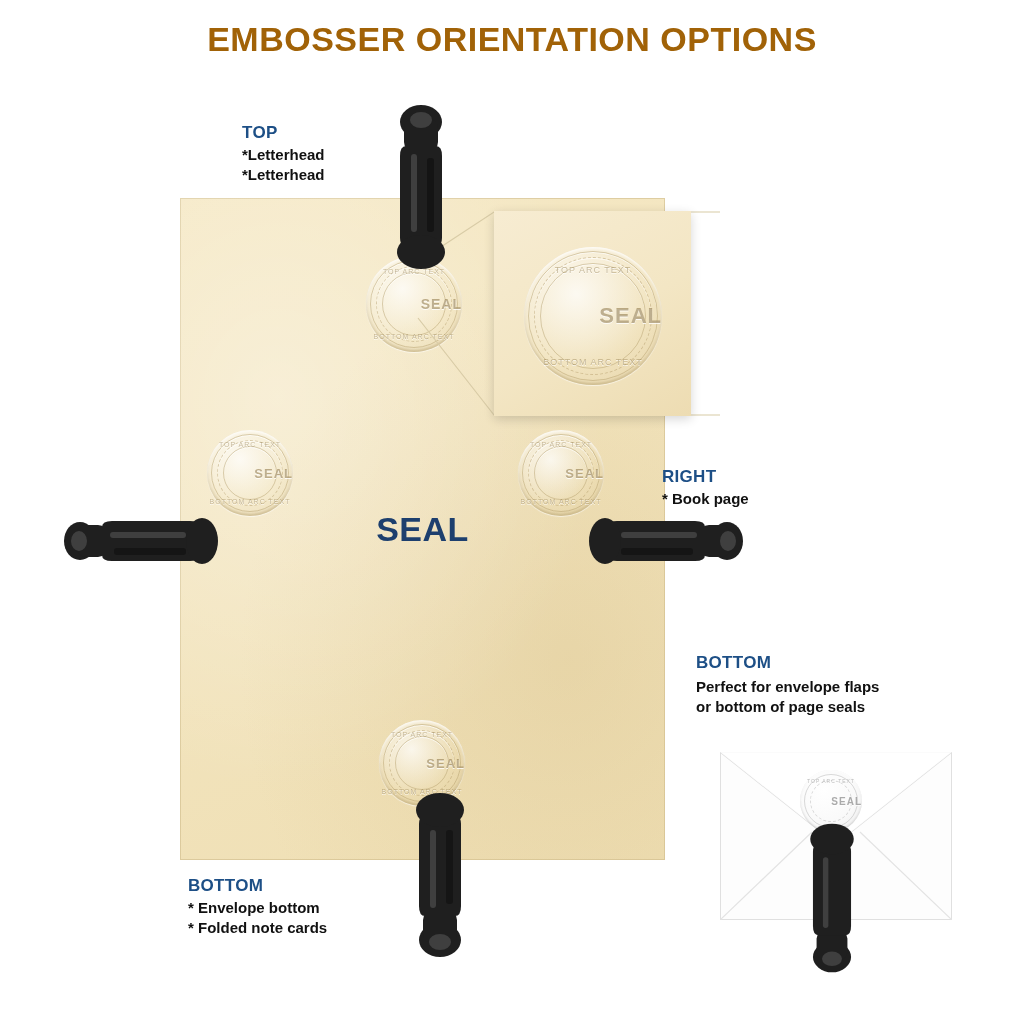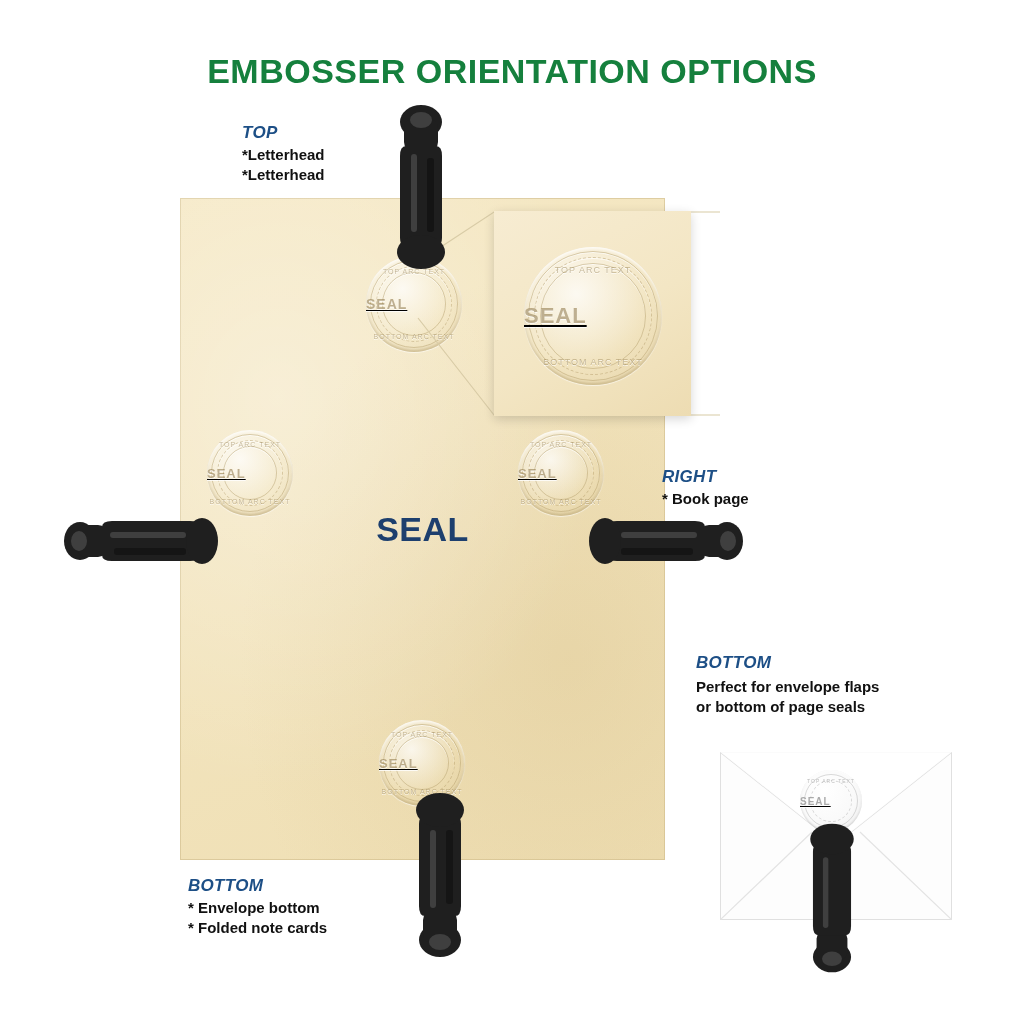--- a/index.html
+++ b/index.html
@@ -6,21 +6,21 @@
   body{
     width:1024px;height:1024px;background:#ffffff;
     font-family:"Liberation Sans", sans-serif;
     position:relative;overflow:hidden;
   }
   .stage{position:absolute;left:0;top:0;width:1024px;height:1024px;}
 
   
   .title{
     position:absolute;left:0;top:20px;width:1024px;text-align:center;
-    font-size:34px;font-weight:bold;letter-spacing:.5px;color:#15803d;margin-top:32px;
+    font-size:34px;font-weight:bold;letter-spacing:.5px;color:#a16207;
   }
 
   
   .paper{
     position:absolute;left:180px;top:198px;width:485px;height:662px;
     background:linear-gradient(160deg,#f5e8c4 0%,#f3e5bf 40%,#efdfb4 100%);
     box-shadow:0 0 0 1px rgba(200,180,130,.5) inset;
   }
   .paper:after{
     content:"";position:absolute;inset:0;
@@ -38,21 +38,21 @@
   }
 
   
   .emb{
     position:absolute;border-radius:50%;
     background:radial-gradient(circle at 38% 34%, rgba(255,255,255,.75), rgba(236,222,180,.15) 58%, rgba(205,184,131,.30) 100%);
     box-shadow:
       inset 0 2px 3px rgba(255,255,255,.85),
       inset 0 -2px 3px rgba(176,154,104,.55),
       0 1px 1px rgba(255,255,255,.6);
-    display:flex;align-items:center;justify-content:flex-start;text-decoration:underline;
+    display:flex;align-items:center;justify-content:flex-end;
   }
   .emb .ring{
     position:absolute;border-radius:50%;
     border:1px solid rgba(176,152,100,.45);
     box-shadow:inset 0 1px 0 rgba(255,255,255,.7);
   }
   .emb .ring.r1{inset:4px;}
   .emb .ring.r2{inset:10px;border-style:dashed;}
   .emb .ring.r3{inset:16px;}
   .emb .lbl{
@@ -94,21 +94,21 @@
   .embosser svg{display:block;overflow:visible;}
 
   #embosser-top{left:378px;top:102px;}
   #embosser-left{left:62px;top:505px;}
   #embosser-right{left:575px;top:505px;}
   #embosser-bottom{left:397px;top:790px;}
   #embosser-envelope{left:793px;top:818px;}
 
   
   .lblblock{position:absolute;color:#111;font-size:15px;font-weight:bold;line-height:1.35;}
-  .lblblock .hd{color:#1d4f86;font-size:17px;font-weight:bold;letter-spacing:.3px;font-style:italic;}
+  .lblblock .hd{color:#1d4f86;font-size:17px;font-weight:bold;letter-spacing:.3px;}
   #label-top{left:242px;top:122px;}
   #label-left{left:32px;top:475px;}
   #label-right{left:662px;top:466px;}
   #label-bottom{left:188px;top:875px;}
   #label-envelope{left:696px;top:652px;text-align:left;}
   #label-envelope .hd{margin-bottom:2px;}
   .env-svg{position:absolute;left:720px;top:752px;}
   #seal-env{left:800px;top:770px;width:62px;height:62px;
     background:radial-gradient(circle at 38% 34%, rgba(255,255,255,.9), rgba(240,240,240,.4) 60%, rgba(205,205,205,.45) 100%);
     box-shadow:inset 0 1px 2px rgba(255,255,255,.95), inset 0 -1px 2px rgba(170,170,170,.6);

